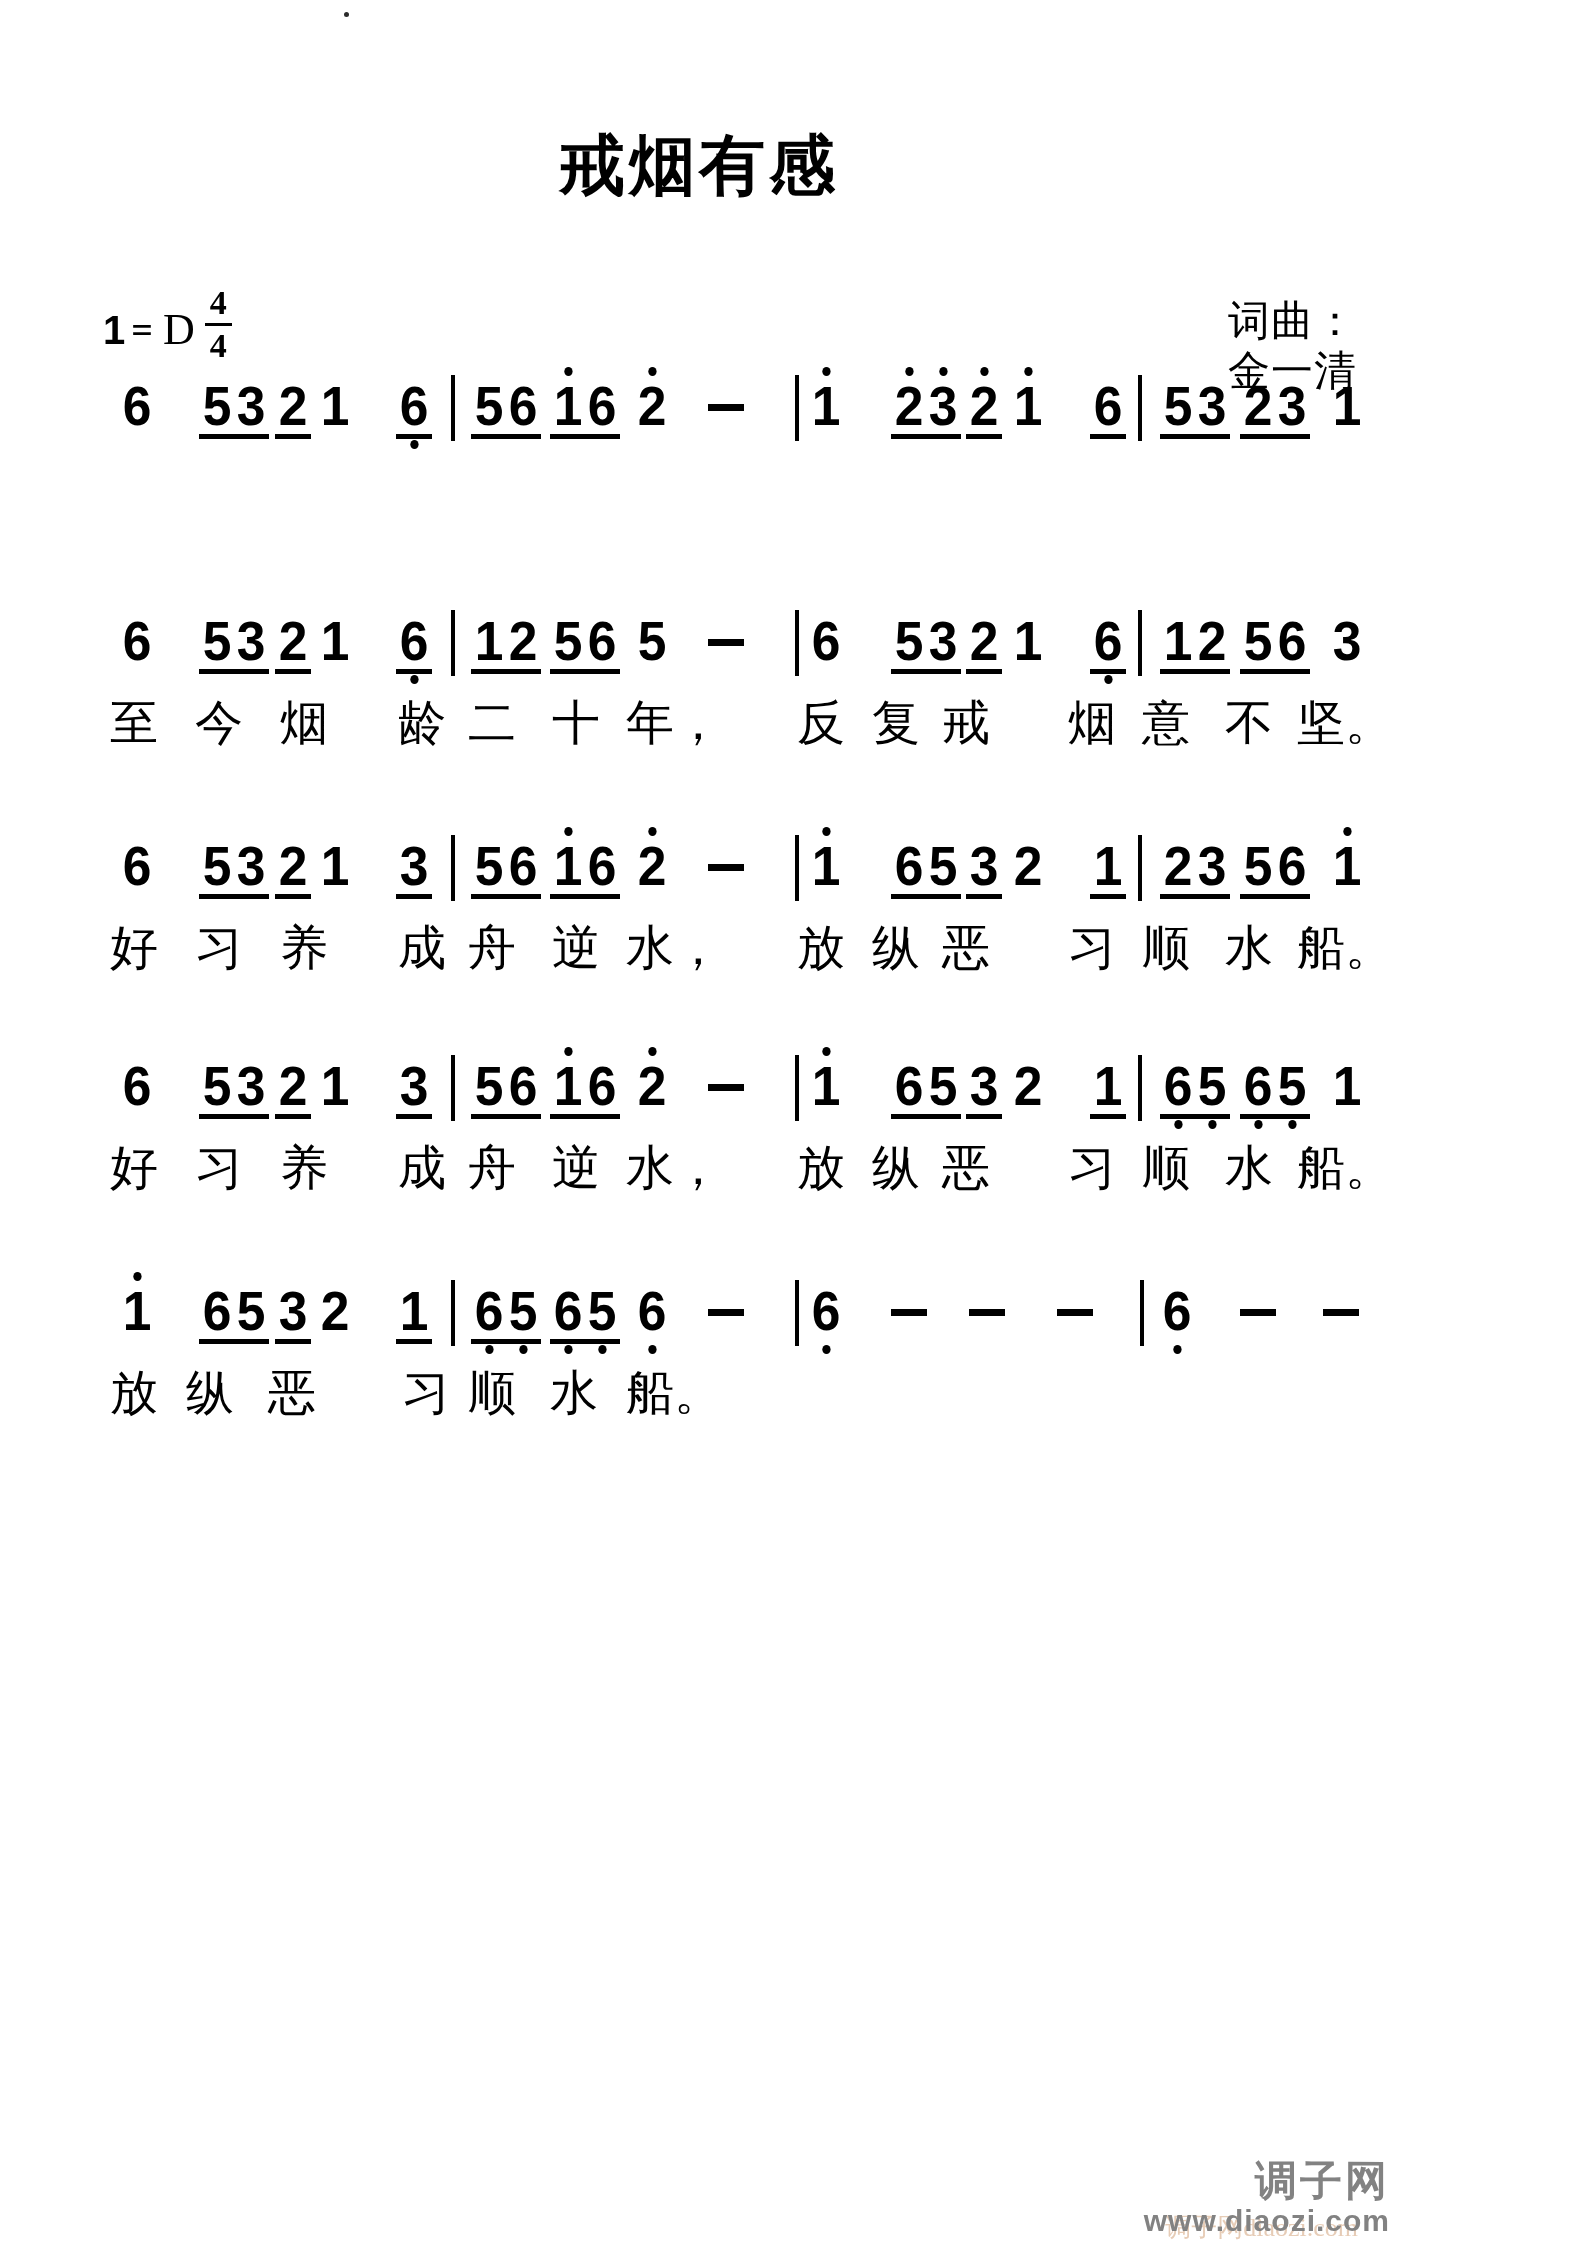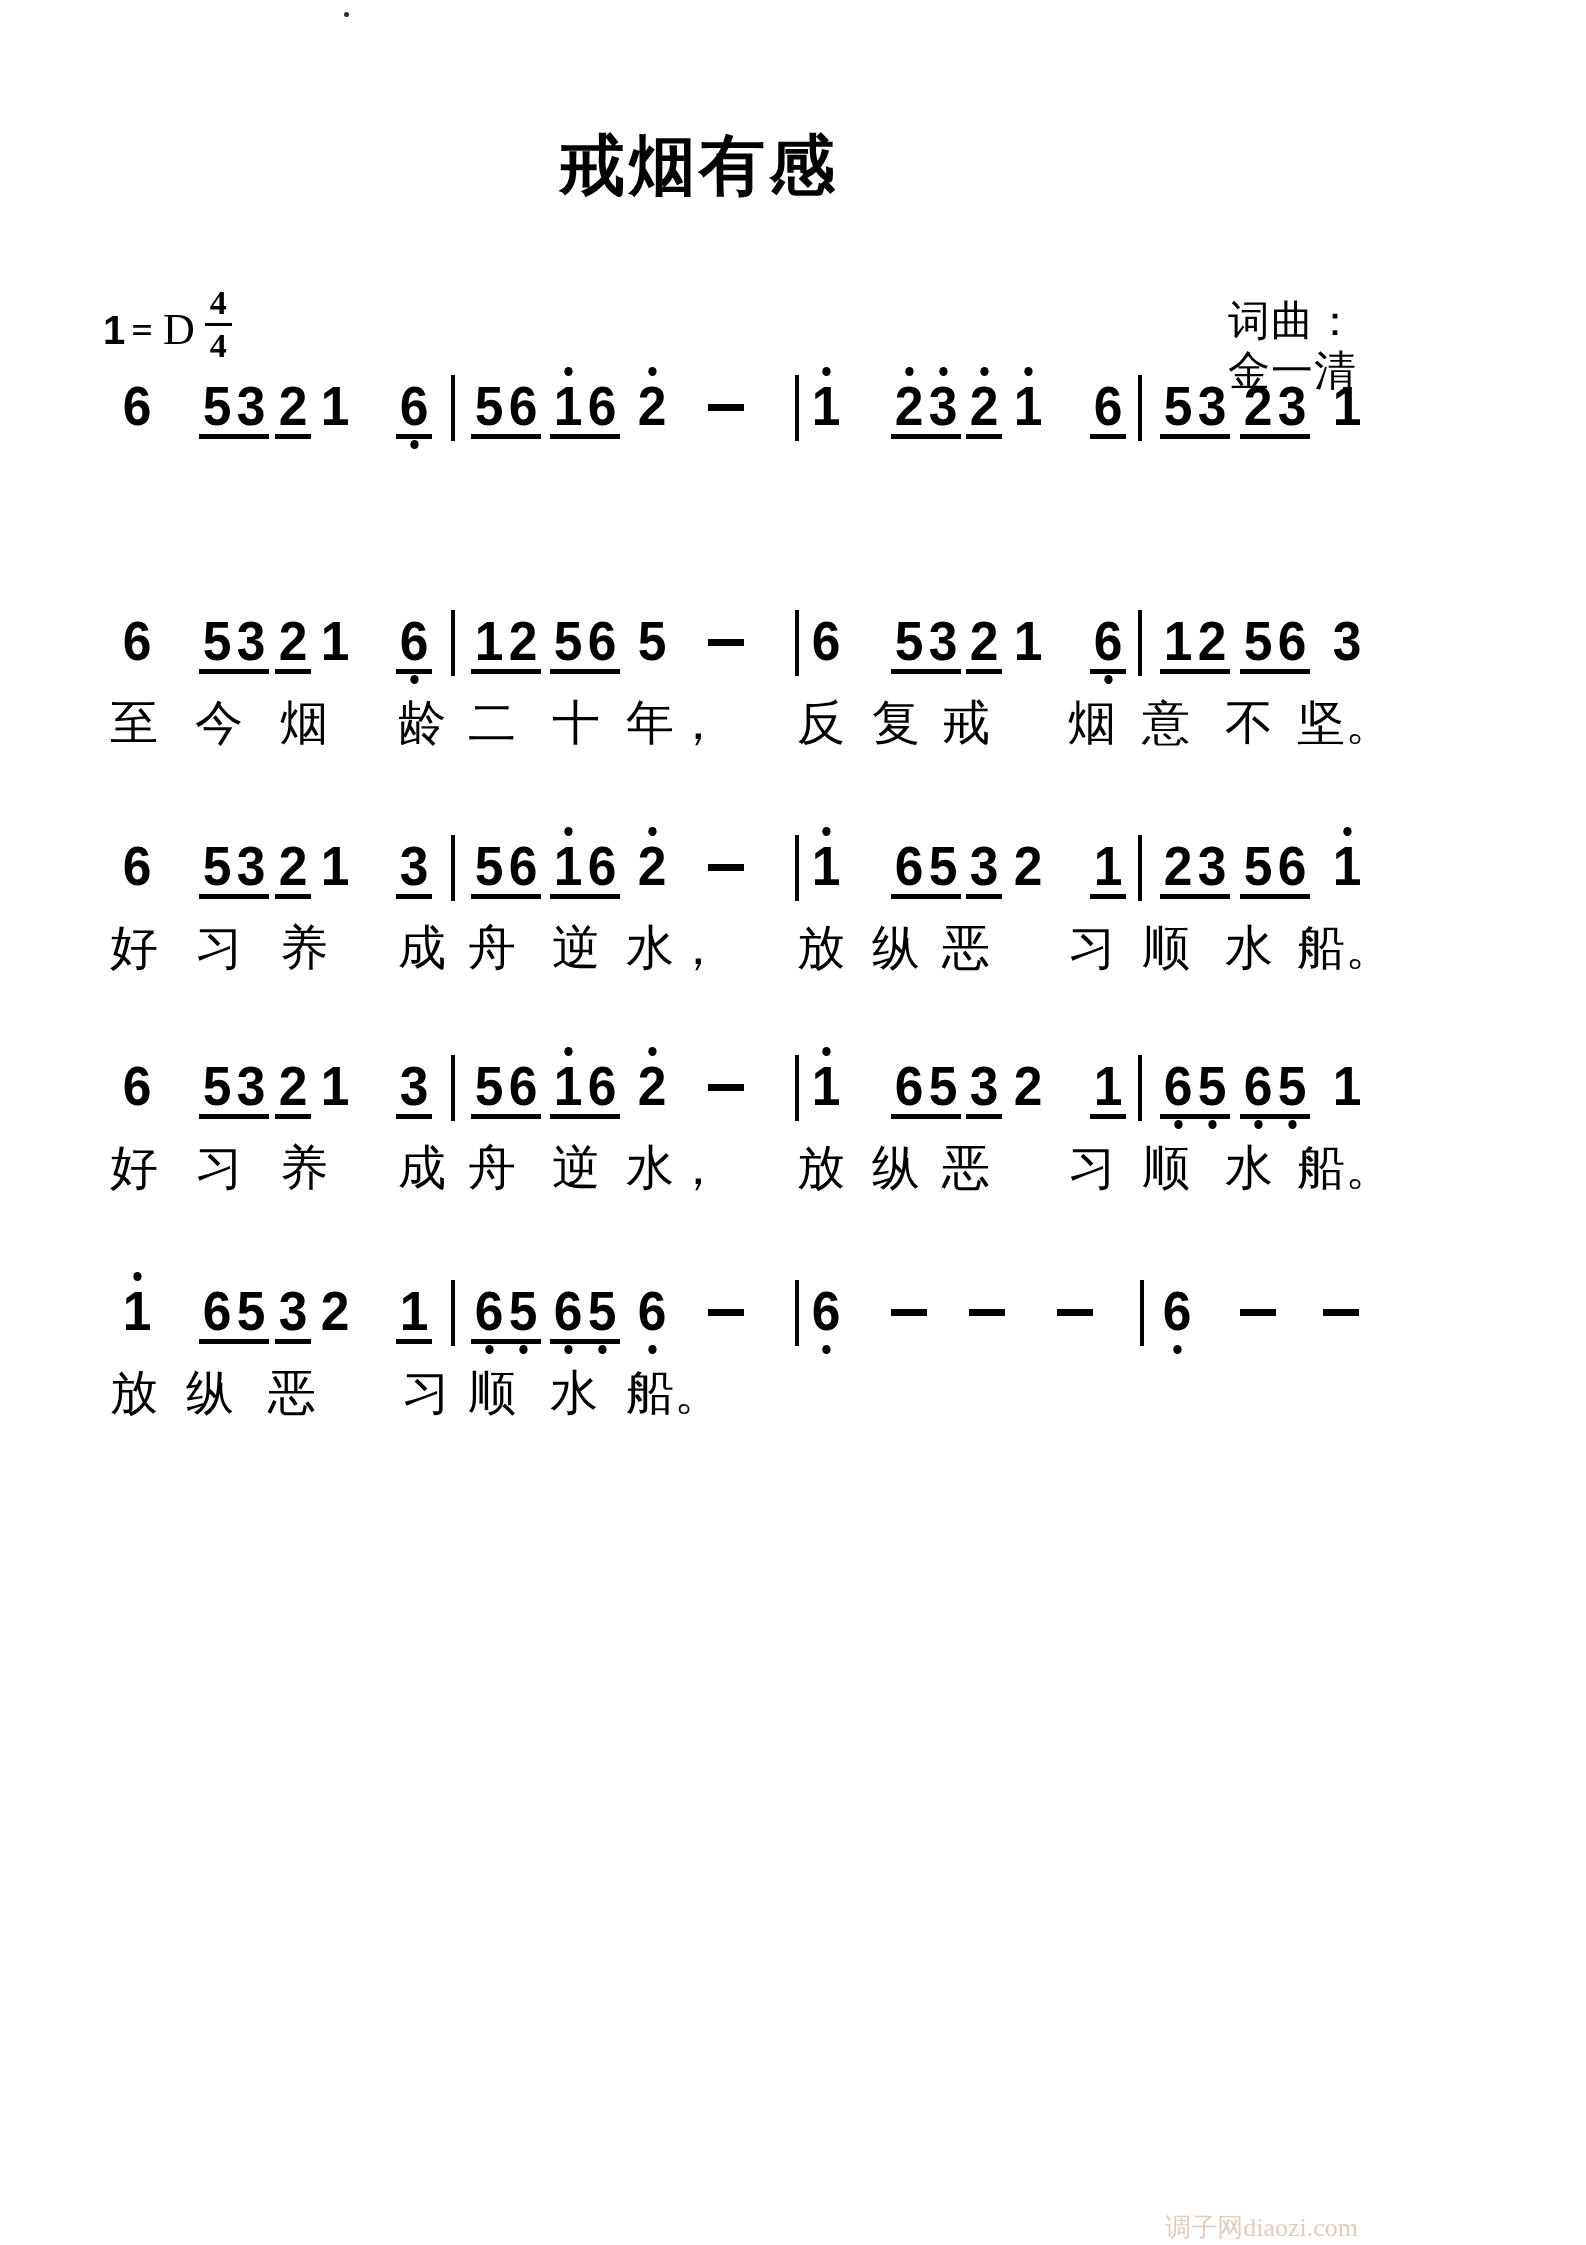--- a/index.html
+++ b/index.html
@@ -411,13 +411,17 @@
         <span class="lyric" style="left: 626px;">船。</span>
       </div>
     </div>
 
   <div class="final-bar" style="left:1456px;top:1562px;">
     <span class="thin"></span>
     <span class="thick"></span>
   </div>
 
   <div class="wm-ghost">调子网diaozi.com</div>
+  <div class="wm">
+    <div class="wm-site">调子网</div>
+    <div class="wm-url">www.diaozi.com</div>
+  </div>
 </div>
 
 </body></html>

